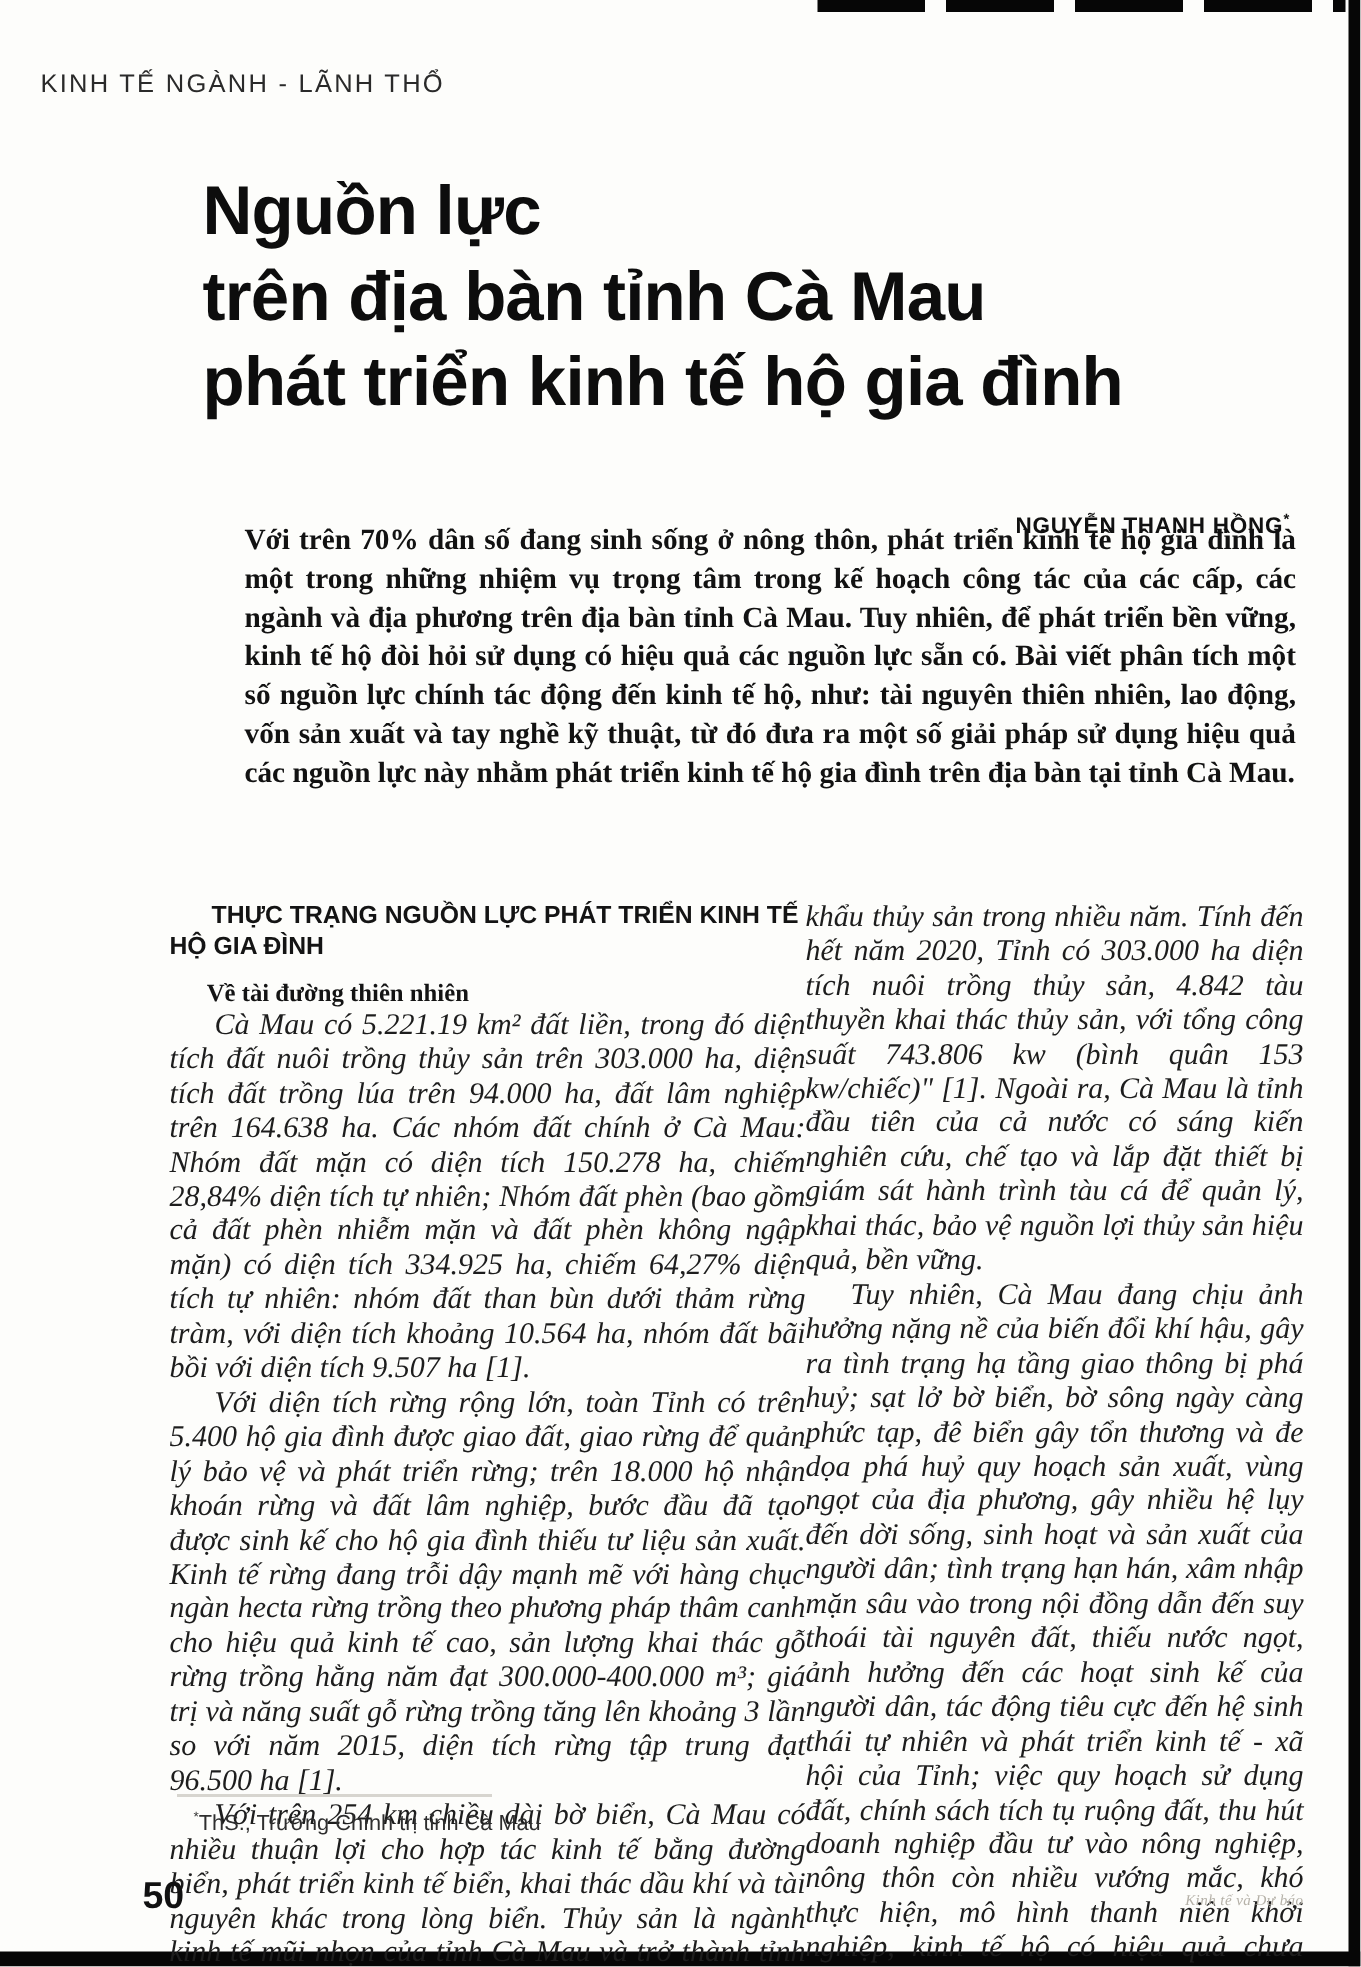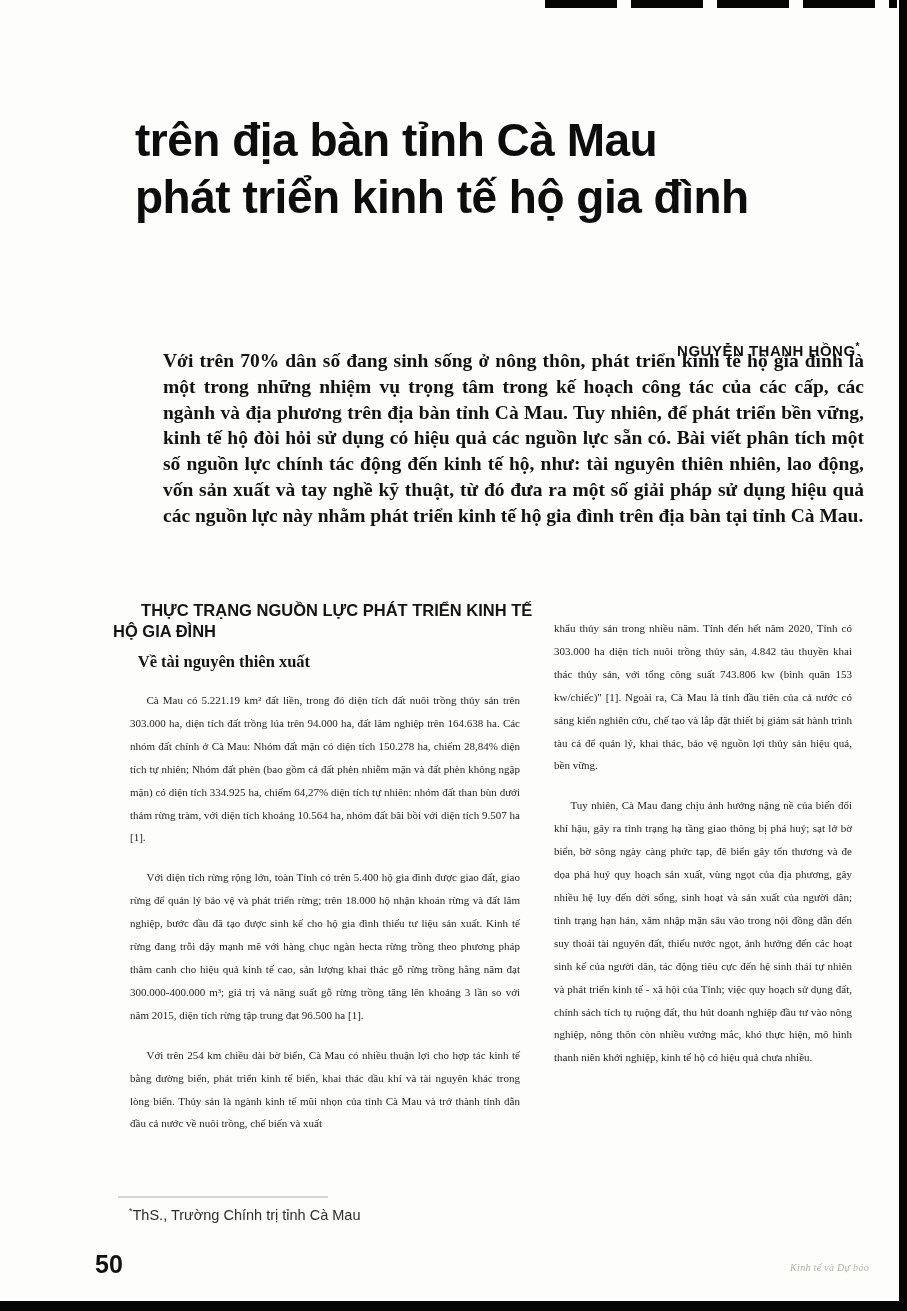--- a/index.html
+++ b/index.html
@@ -62,23 +62,24 @@
     font-family:"Liberation Sans", sans-serif;
     font-weight:bold;font-size:16.5px;line-height:21px;
     text-transform:none;color:#141414;
     text-indent:1.7em;margin:0 0 10px 0;
   }
   .subheading{
     font-weight:bold;font-size:16.5px;color:#141414;
     text-indent:1.5em;margin:8px 0 0 0;
   }
   .body-par{
-    font-size:11px;line-height:22.9px;text-align:justify;
-    margin:17px;color:#1d1d1d;
+    font-size:20px;line-height:22.9px;text-align:justify;
+    margin:0;color:#1d1d1d;
     text-indent:1.5em;
+    font-style:italic;
   }
   .body-par.no-indent{text-indent:0;}
   .footnote-sep{
     position:absolute;left:118px;top:1196px;width:210px;height:2px;
     background:#d7d5cf;
   }
   .footnote{
     position:absolute;left:129px;top:1206px;
     font-family:"Liberation Sans", sans-serif;
     font-size:14.5px;color:#2e2e2e;
@@ -97,34 +98,36 @@
 </style>
 </head>
 <body>
 
 <div class="page">
 
   <div class="artifact-top-dashes"></div>
   <div class="artifact-right-bar"></div>
   <div class="artifact-bottom-bar"></div>
 
+  <div class="kicker">KINH TẾ NGÀNH - LÃNH THỔ</div>
 
   <h1 class="title">
+    <span>Nguồn lực</span>
     <span>trên địa bàn tỉnh Cà Mau</span>
     <span>phát triển kinh tế hộ gia đình</span>
   </h1>
 
   <div class="author"><span>NGUYỄN THANH HỒNG</span><sup>*</sup></div>
 
   <div class="abstract">Với trên 70% dân số đang sinh sống ở nông thôn, phát triển kinh tế hộ gia đình là một trong những nhiệm vụ trọng tâm trong kế hoạch công tác của các cấp, các ngành và địa phương trên địa bàn tỉnh Cà Mau. Tuy nhiên, để phát triển bền vững, kinh tế hộ đòi hỏi sử dụng có hiệu quả các nguồn lực sẵn có. Bài viết phân tích một số nguồn lực chính tác động đến kinh tế hộ, như: tài nguyên thiên nhiên, lao động, vốn sản xuất và tay nghề kỹ thuật, từ đó đưa ra một số giải pháp sử dụng hiệu quả các nguồn lực này nhằm phát triển kinh tế hộ gia đình trên địa bàn tại tỉnh Cà Mau.</div>
 
   <div class="columns">
     <div class="col-left">
       <h2 class="section-heading">THỰC TRẠNG NGUỒN LỰC PHÁT TRIỂN KINH TẾ HỘ GIA ĐÌNH</h2>
-      <h3 class="subheading">Về tài nguyên thiên xuất</h3>
+      <h3 class="subheading">Về tài đường thiên nhiên</h3>
       <p class="body-par">Cà Mau có 5.221.19 km² đất liền, trong đó diện tích đất nuôi trồng thủy sản trên 303.000 ha, diện tích đất trồng lúa trên 94.000 ha, đất lâm nghiệp trên 164.638 ha. Các nhóm đất chính ở Cà Mau: Nhóm đất mặn có diện tích 150.278 ha, chiếm 28,84% diện tích tự nhiên; Nhóm đất phèn (bao gồm cả đất phèn nhiễm mặn và đất phèn không ngập mặn) có diện tích 334.925 ha, chiếm 64,27% diện tích tự nhiên: nhóm đất than bùn dưới thảm rừng tràm, với diện tích khoảng 10.564 ha, nhóm đất bãi bồi với diện tích 9.507 ha [1].</p>
       <p class="body-par">Với diện tích rừng rộng lớn, toàn Tỉnh có trên 5.400 hộ gia đình được giao đất, giao rừng để quản lý bảo vệ và phát triển rừng; trên 18.000 hộ nhận khoán rừng và đất lâm nghiệp, bước đầu đã tạo được sinh kế cho hộ gia đình thiếu tư liệu sản xuất. Kinh tế rừng đang trỗi dậy mạnh mẽ với hàng chục ngàn hecta rừng trồng theo phương pháp thâm canh cho hiệu quả kinh tế cao, sản lượng khai thác gỗ rừng trồng hằng năm đạt 300.000-400.000 m³; giá trị và năng suất gỗ rừng trồng tăng lên khoảng 3 lần so với năm 2015, diện tích rừng tập trung đạt 96.500 ha [1].</p>
       <p class="body-par">Với trên 254 km chiều dài bờ biển, Cà Mau có nhiều thuận lợi cho hợp tác kinh tế bằng đường biển, phát triển kinh tế biển, khai thác dầu khí và tài nguyên khác trong lòng biển. Thủy sản là ngành kinh tế mũi nhọn của tỉnh Cà Mau và trở thành tỉnh dẫn đầu cả nước về nuôi trồng, chế biến và xuất</p>
     </div>
     <div class="col-right">
       <p class="body-par no-indent">khẩu thủy sản trong nhiều năm. Tính đến hết năm 2020, Tỉnh có 303.000 ha diện tích nuôi trồng thủy sản, 4.842 tàu thuyền khai thác thủy sản, với tổng công suất 743.806 kw (bình quân 153 kw/chiếc)" [1]. Ngoài ra, Cà Mau là tỉnh đầu tiên của cả nước có sáng kiến nghiên cứu, chế tạo và lắp đặt thiết bị giám sát hành trình tàu cá để quản lý, khai thác, bảo vệ nguồn lợi thủy sản hiệu quả, bền vững.</p>
       <p class="body-par">Tuy nhiên, Cà Mau đang chịu ảnh hưởng nặng nề của biến đổi khí hậu, gây ra tình trạng hạ tầng giao thông bị phá huỷ; sạt lở bờ biển, bờ sông ngày càng phức tạp, đê biển gây tổn thương và đe dọa phá huỷ quy hoạch sản xuất, vùng ngọt của địa phương, gây nhiều hệ lụy đến dời sống, sinh hoạt và sản xuất của người dân; tình trạng hạn hán, xâm nhập mặn sâu vào trong nội đồng dẫn đến suy thoái tài nguyên đất, thiếu nước ngọt, ảnh hưởng đến các hoạt sinh kế của người dân, tác động tiêu cực đến hệ sinh thái tự nhiên và phát triển kinh tế - xã hội của Tỉnh; việc quy hoạch sử dụng đất, chính sách tích tụ ruộng đất, thu hút doanh nghiệp đầu tư vào nông nghiệp, nông thôn còn nhiều vướng mắc, khó thực hiện, mô hình thanh niên khởi nghiệp, kinh tế hộ có hiệu quả chưa nhiều.</p>
     </div>
   </div>
 

